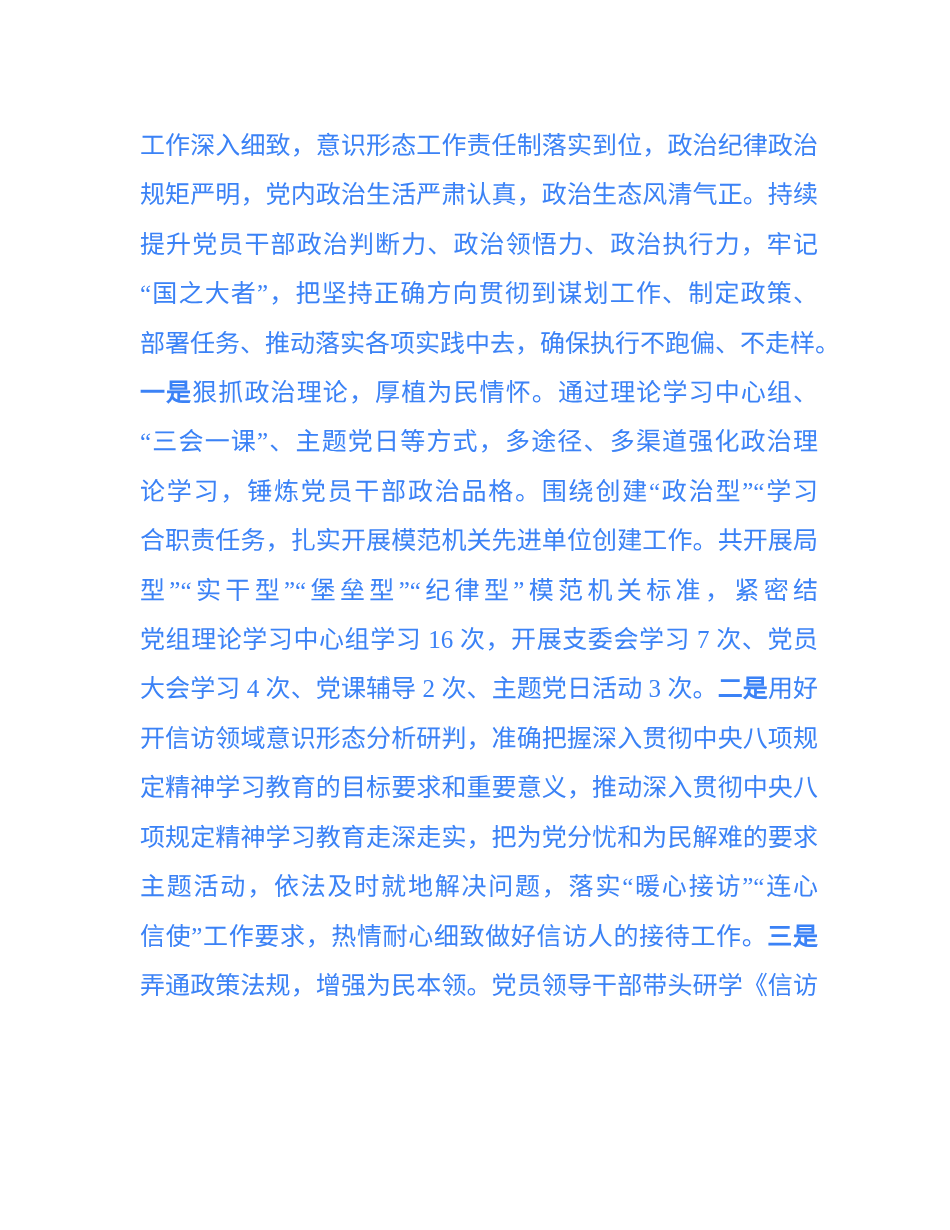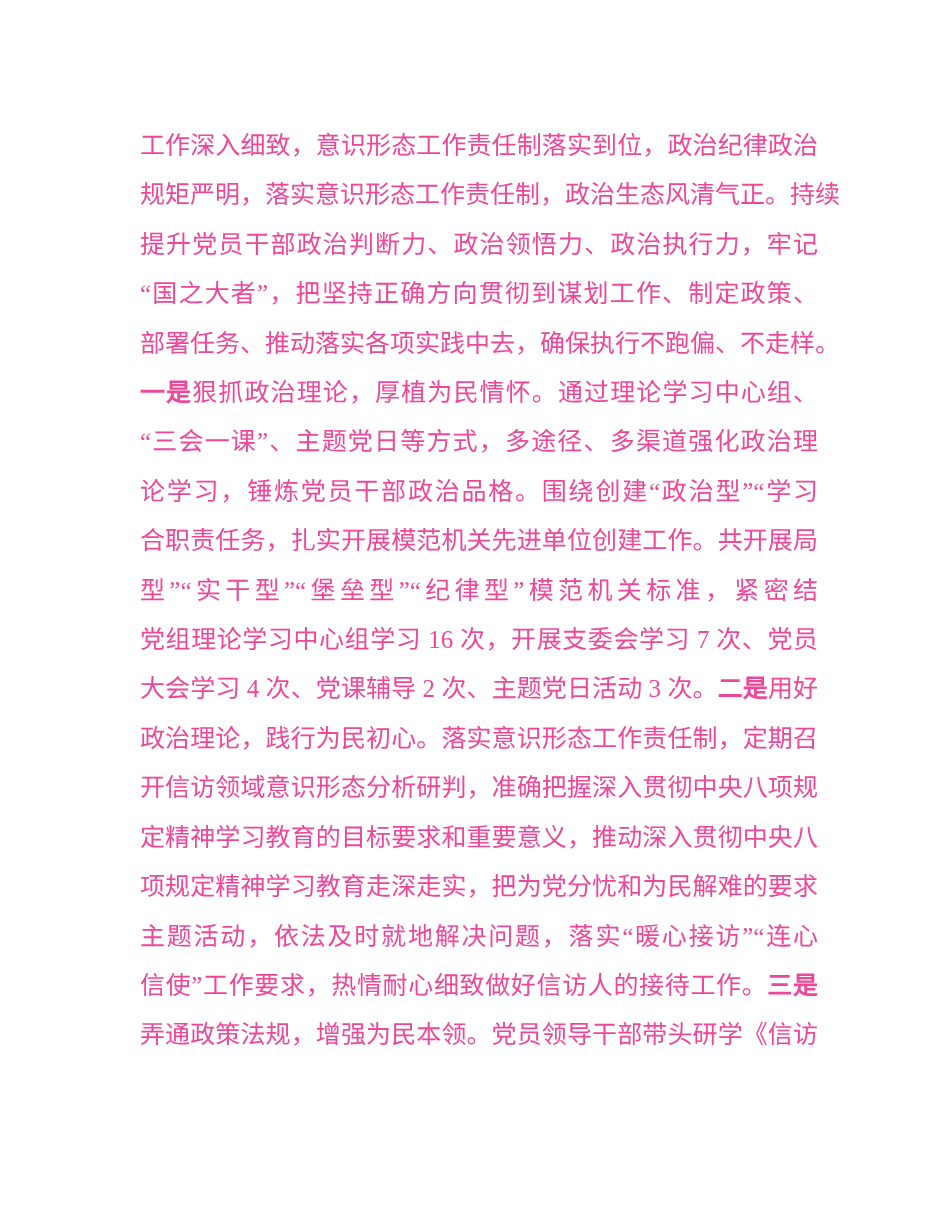--- a/index.html
+++ b/index.html
@@ -20,53 +20,52 @@
     background: #ffffff;
   }
   .text-block {
     width: 678px;
   }
   .text-line {
     width: 678px;
     font-family: "Liberation Serif", "DejaVu Serif", serif;
     font-size: 25px;
     line-height: 49.4px;
-    color: #ec4899;
+    color: #3b82f6;
     white-space: nowrap;
     text-align: justify;
     text-align-last: justify;
     text-justify: inter-character;
     overflow: visible;
   }
   .seg {
     font-weight: normal;
   }
   .seg.bold {
     font-weight: bold;
     font-family: Liberation Serif, serif;
   }
 </style>
 </head>
 <body>
 
 <div class="page">
   <div class="text-block" id="paragraph-container">
       <div class="text-line"><span class="seg">工作深入细致，意识形态工作责任制落实到位，政治纪律政治</span></div>
-      <div class="text-line"><span class="seg">规矩严明，落实意识形态工作责任制，政治生态风清气正。持续</span></div>
+      <div class="text-line"><span class="seg">规矩严明，党内政治生活严肃认真，政治生态风清气正。持续</span></div>
       <div class="text-line"><span class="seg">提升党员干部政治判断力、政治领悟力、政治执行力，牢记</span></div>
       <div class="text-line"><span class="seg">“国之大者”，把坚持正确方向贯彻到谋划工作、制定政策、</span></div>
       <div class="text-line"><span class="seg">部署任务、推动落实各项实践中去，确保执行不跑偏、不走样。</span></div>
       <div class="text-line"><span class="seg bold">一是</span><span class="seg">狠抓政治理论，厚植为民情怀。通过理论学习中心组、</span></div>
       <div class="text-line"><span class="seg">“三会一课”、主题党日等方式，多途径、多渠道强化政治理</span></div>
       <div class="text-line"><span class="seg">论学习，锤炼党员干部政治品格。围绕创建“政治型”“学习</span></div>
       <div class="text-line"><span class="seg">合职责任务，扎实开展模范机关先进单位创建工作。共开展局</span></div>
       <div class="text-line"><span class="seg">型”“实干型”“堡垒型”“纪律型”模范机关标准，紧密结</span></div>
       <div class="text-line"><span class="seg">党组理论学习中心组学习 16 次，开展支委会学习 7 次、党员</span></div>
       <div class="text-line"><span class="seg">大会学习 4 次、党课辅导 2 次、主题党日活动 3 次。</span><span class="seg bold">二是</span><span class="seg">用好</span></div>
-      <div class="text-line"><span class="seg">政治理论，践行为民初心。落实意识形态工作责任制，定期召</span></div>
       <div class="text-line"><span class="seg">开信访领域意识形态分析研判，准确把握深入贯彻中央八项规</span></div>
       <div class="text-line"><span class="seg">定精神学习教育的目标要求和重要意义，推动深入贯彻中央八</span></div>
       <div class="text-line"><span class="seg">项规定精神学习教育走深走实，把为党分忧和为民解难的要求</span></div>
       <div class="text-line"><span class="seg">主题活动，依法及时就地解决问题，落实“暖心接访”“连心</span></div>
       <div class="text-line"><span class="seg">信使”工作要求，热情耐心细致做好信访人的接待工作。</span><span class="seg bold">三是</span></div>
       <div class="text-line"><span class="seg">弄通政策法规，增强为民本领。党员领导干部带头研学《信访</span></div>
     </div>
 </div>
 
 </body></html>

